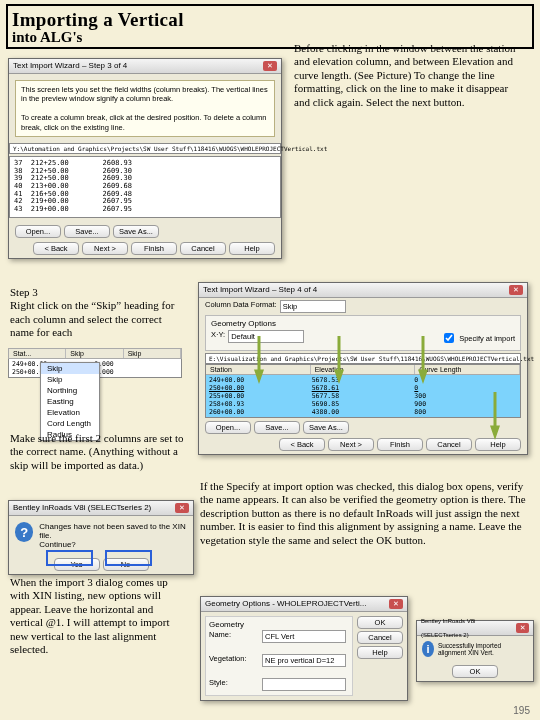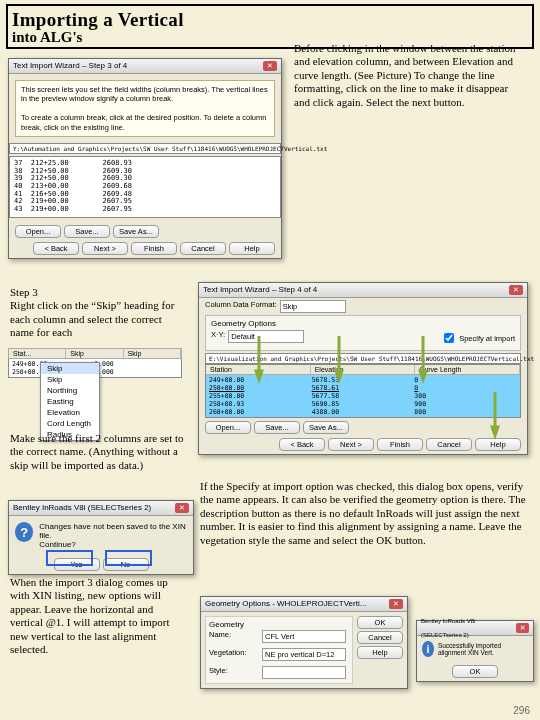--- a/index.html
+++ b/index.html
@@ -199,21 +199,21 @@
     <span>Geometry Options - WHOLEPROJECTVerti...</span>
     <span class="x">✕</span>
   </div>
   <div style="display:flex">
     <div style="flex:1;border:1px solid #ccc;background:#f6f5ee;margin:4px;padding:3px">
       <div style="font-size:8px">Geometry</div>
       <div class="field" style="margin:1px 0">
           <span style="width:50px">Name:</span>
           <input style="width: 78px;" value="CFL Vert">
         </div>
-      <div class="field" style="margin:5px 0">
+      <div class="field" style="margin:11px 0">
           <span style="width:50px">Vegetation:</span>
           <input style="width: 78px;" value="NE pro vertical D=12">
         </div>
       <div class="field" style="margin:1px 0">
           <span style="width:50px">Style:</span>
           <input style="width: 78px;">
         </div>
     </div>
     <div style="display:flex;flex-direction:column;gap:2px;padding:4px 4px 4px 0">
       <div class="btn">OK</div>
@@ -230,13 +230,13 @@
   </div>
   <div style="display:flex;gap:4px;padding:5px;align-items:center">
     <div style="width:16px;height:16px;border-radius:50%;background:#3878c7;color:#fff;display:flex;align-items:center;justify-content:center;font-weight:bold;font-size:11px">i</div>
     <div style="font-size:6.5px">Successfully imported alignment XIN Vert.</div>
   </div>
   <div class="btnrow" style="justify-content:center">
       <div class="btn">OK</div>
     </div>
 </div>
 
-<div class="pagenum">296</div>
+<div class="pagenum">195</div>
 
 </body></html>

